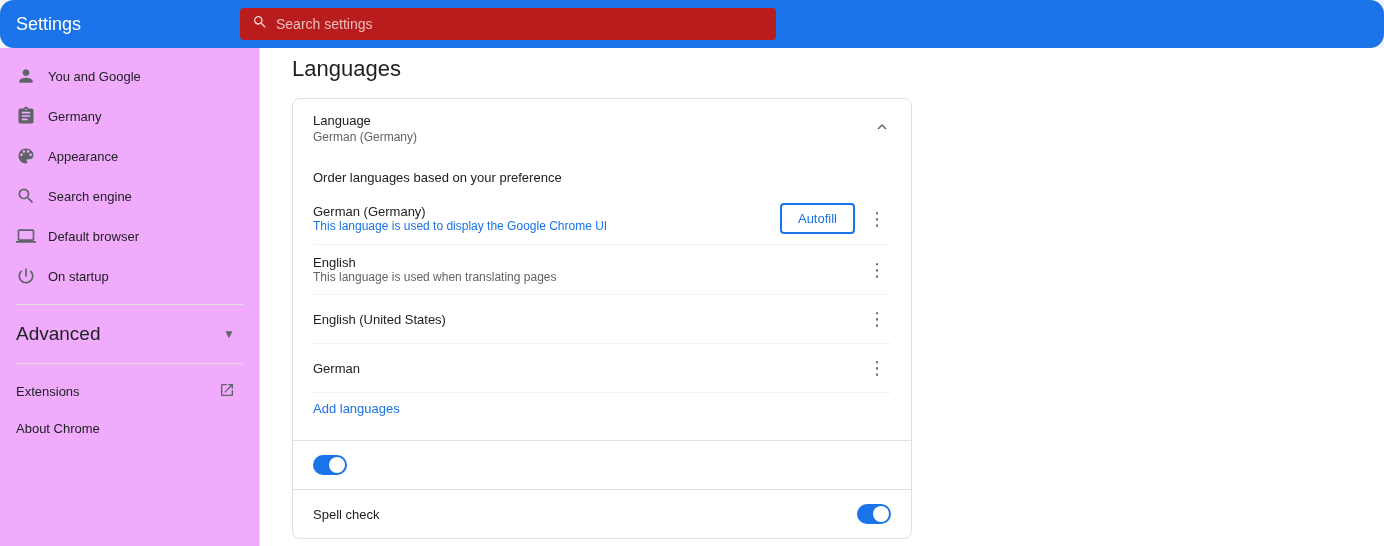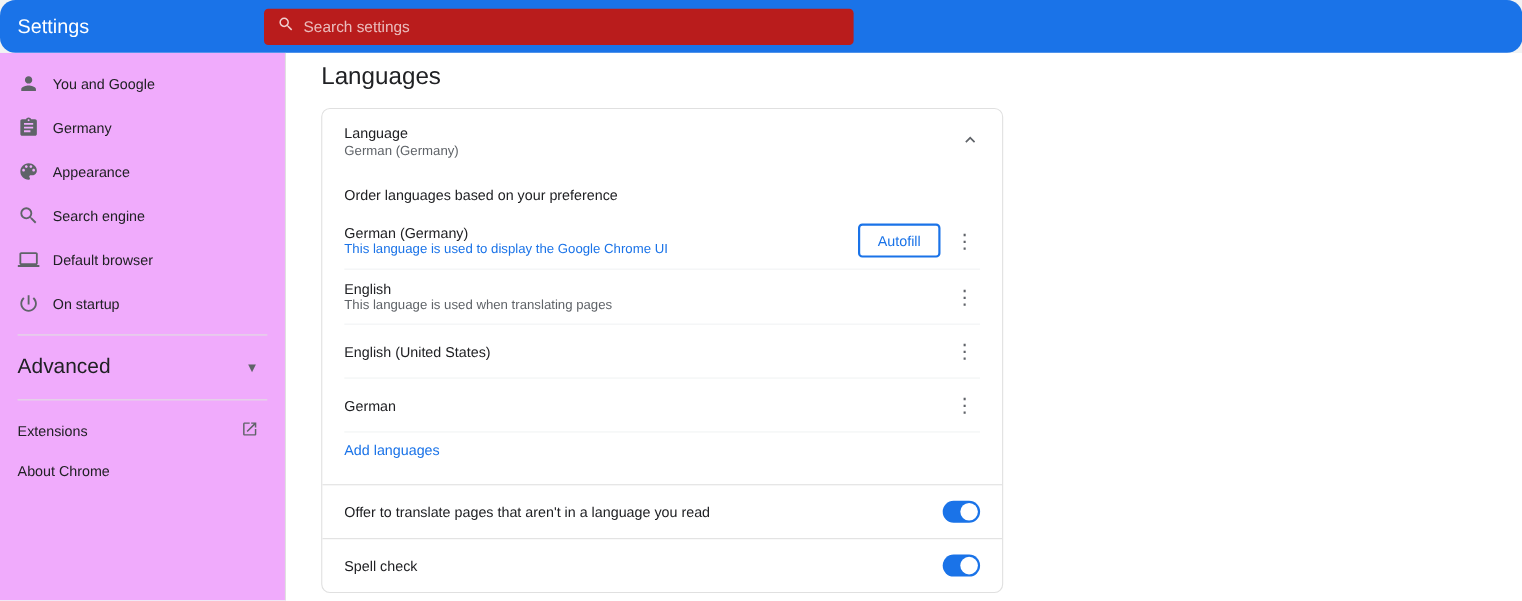--- a/index.html
+++ b/index.html
@@ -405,21 +405,20 @@
           <div class="lang-actions">
             <div class="three-dots">⋮</div>
           </div>
         </div>
 
         
         <div class="add-languages">Add languages</div>
       </div>
 
       <div class="toggle-row">
-        <span class="toggle-label">Offer to translate pages that aren't in a language you read</span>
         <div class="toggle-switch"></div>
       </div>
 
       <div class="toggle-row">
         <span class="toggle-label">Spell check</span>
         <div class="toggle-switch"></div>
       </div>
 
     </div>
   </div>

